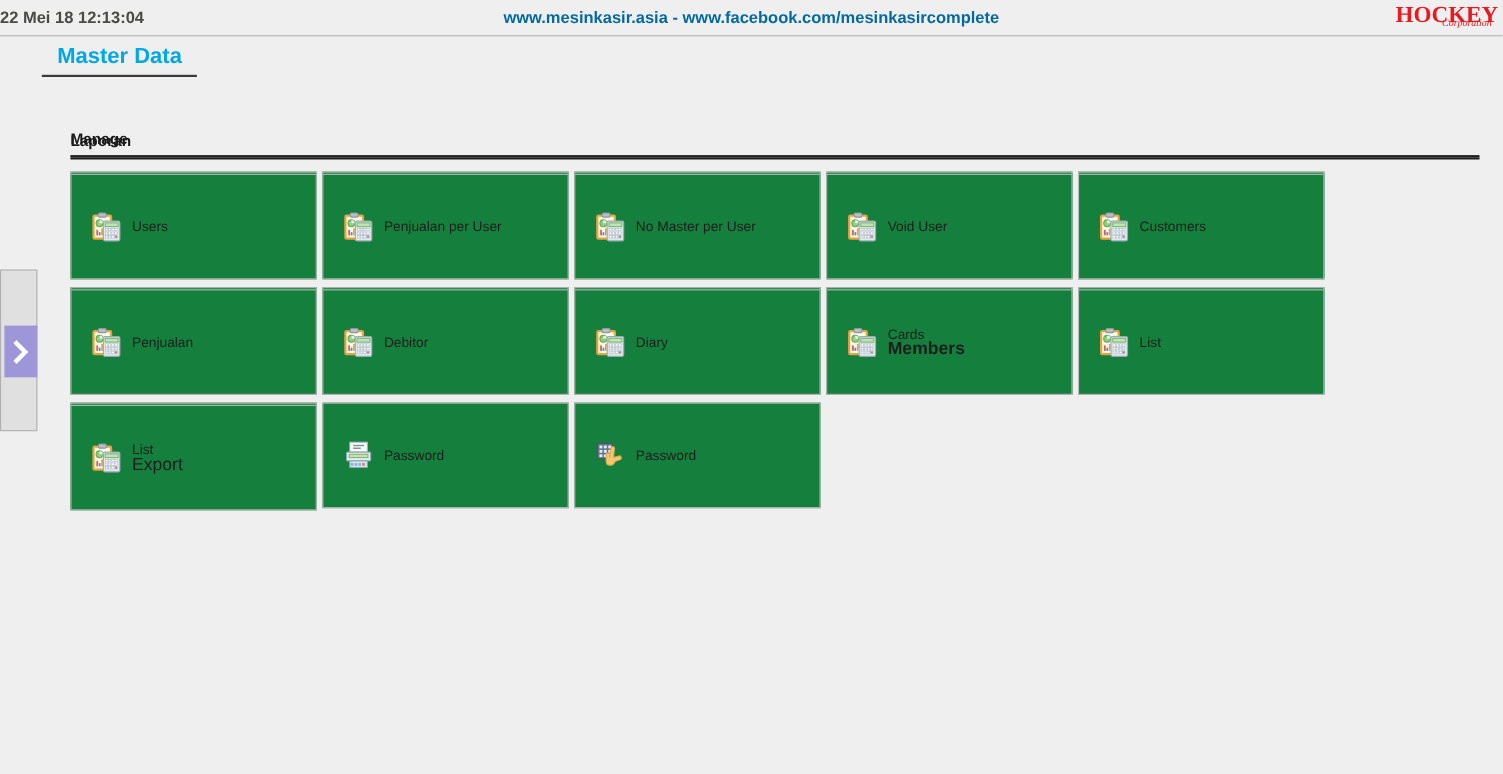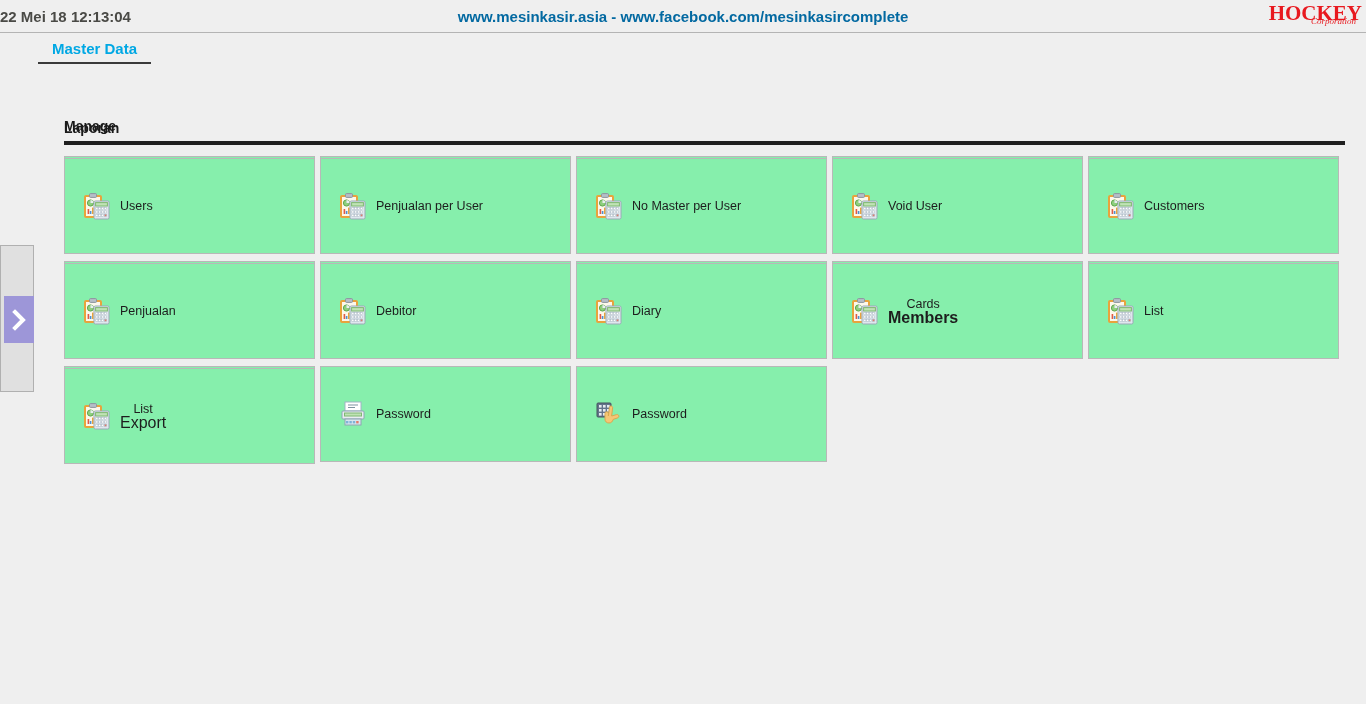--- a/index.html
+++ b/index.html
@@ -44,21 +44,21 @@
   }
 
   
   .tabrow {
     position: absolute; left: 0; top: 34px; width: 1366px; height: 43px;
     background: #efefef;
   }
   .tab {
     position: absolute; left: 38px; top: 6px;
     padding: 0 14px 5px 14px;
-    font-size: 15px; font-weight: bold; color: #00a8e4;
+    font-size: 20px; font-weight: bold; color: #00a8e4;
     border-bottom: 2px solid #3a3a3a;
     cursor: pointer;
   }
 
   
   .side-panel {
     position: absolute; left: 0; top: 245px; width: 34px; height: 147px;
     background: #e0e0e0; border: 1px solid #b0b0b0;
   }
   .side-arrow {
@@ -81,27 +81,26 @@
   }
   .section-rule {
     margin-left: 64px; width: 1281px; height: 0;
     border-top: 2px solid #1f1f1f; margin-top: 5px;
   }
   .tile-grid {
     margin-left: 64px; width: 1288px;
     display: flex; flex-wrap: wrap;
   }
   .tile {
-    width: 251px; height: 96px;
-    background: #86efac; border: 1px solid #b8b8b8;
+    width: 224px; height: 96px;
+    background: #15803d; border: 1px solid #b8b8b8;
     margin: 0 5px 9px 0;
     display: flex; align-items: center;
     padding-left: 17px;
     cursor: pointer;
-    text-align: center;
   }
   .tile-icon {
     width: 30px; height: 30px; flex: 0 0 30px;
     display: flex; align-items: center; justify-content: center;
     margin-right: 8px;
   }
   .tile-label {
     font-size: 12.5px; color: #1d1d1d; line-height: 14px;
   }
   .tile-label .l2 { font-weight: bold; font-size: 16px; }

